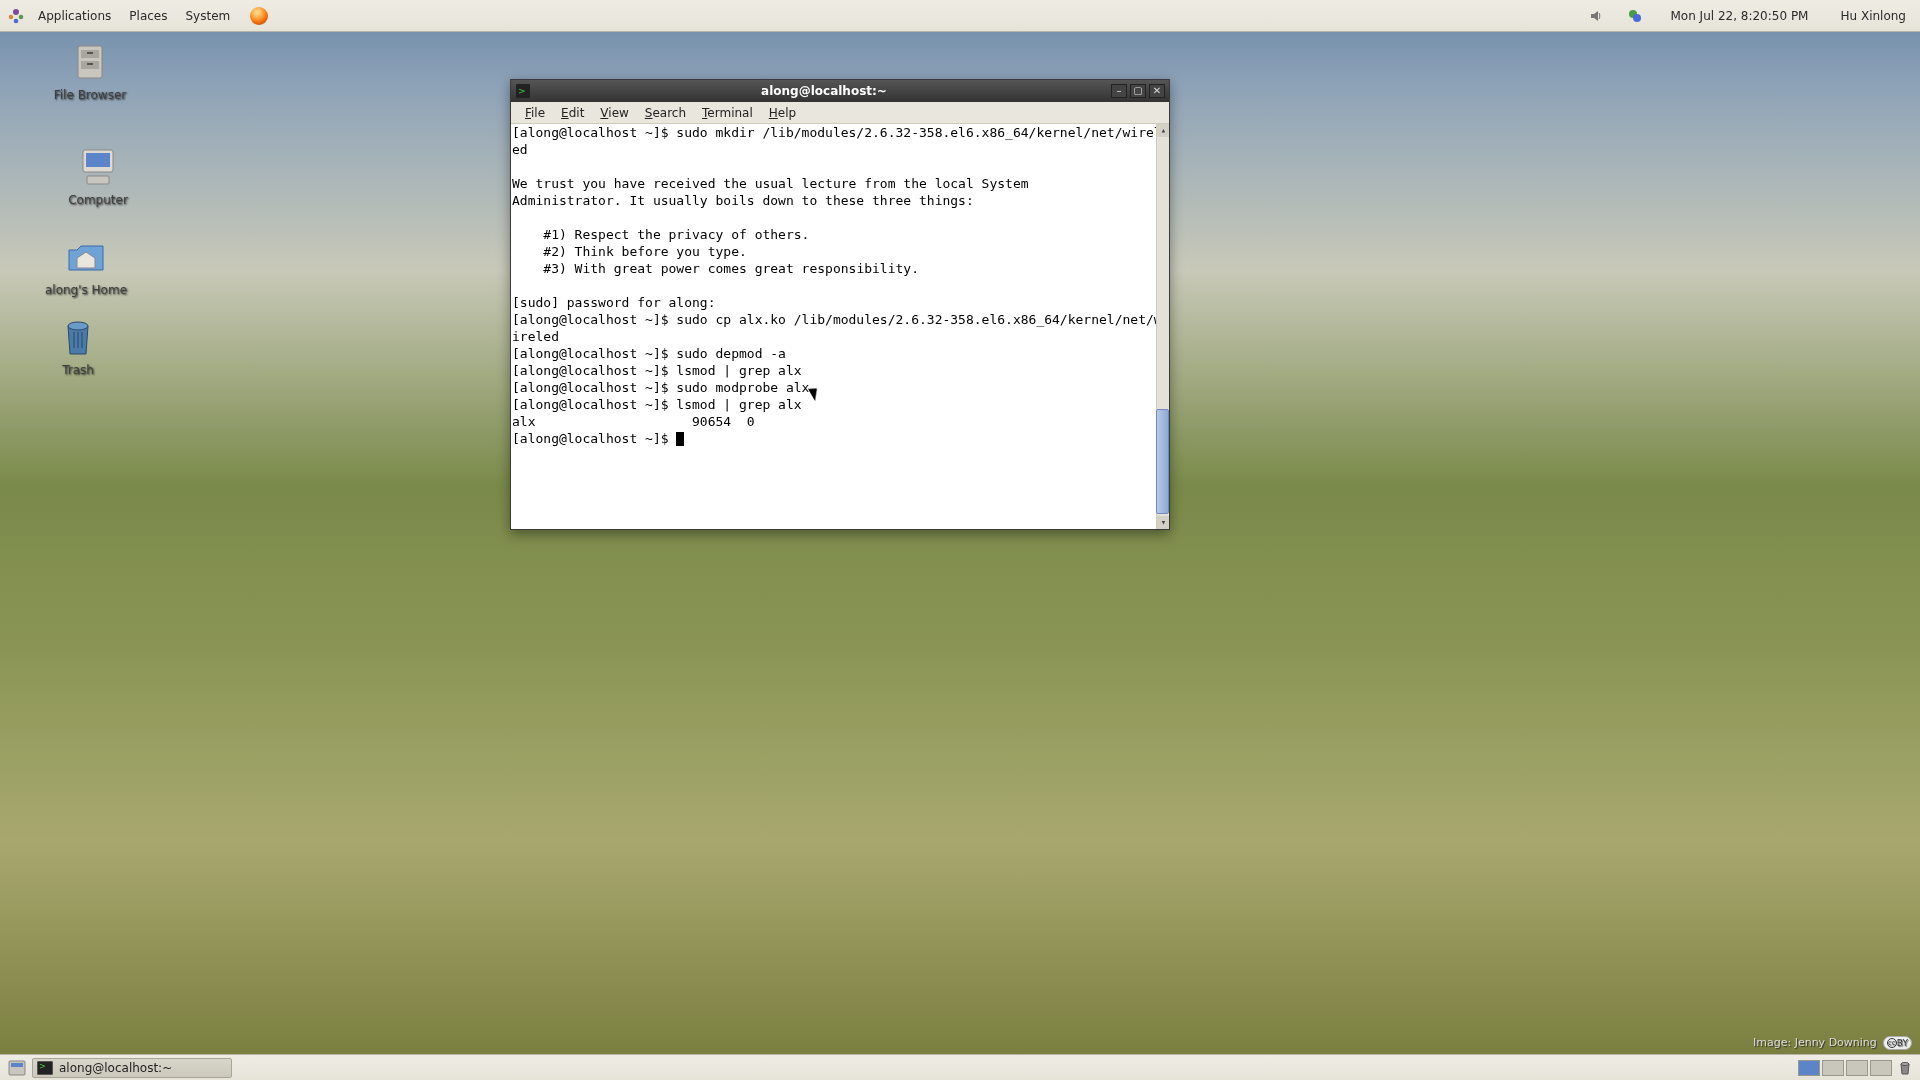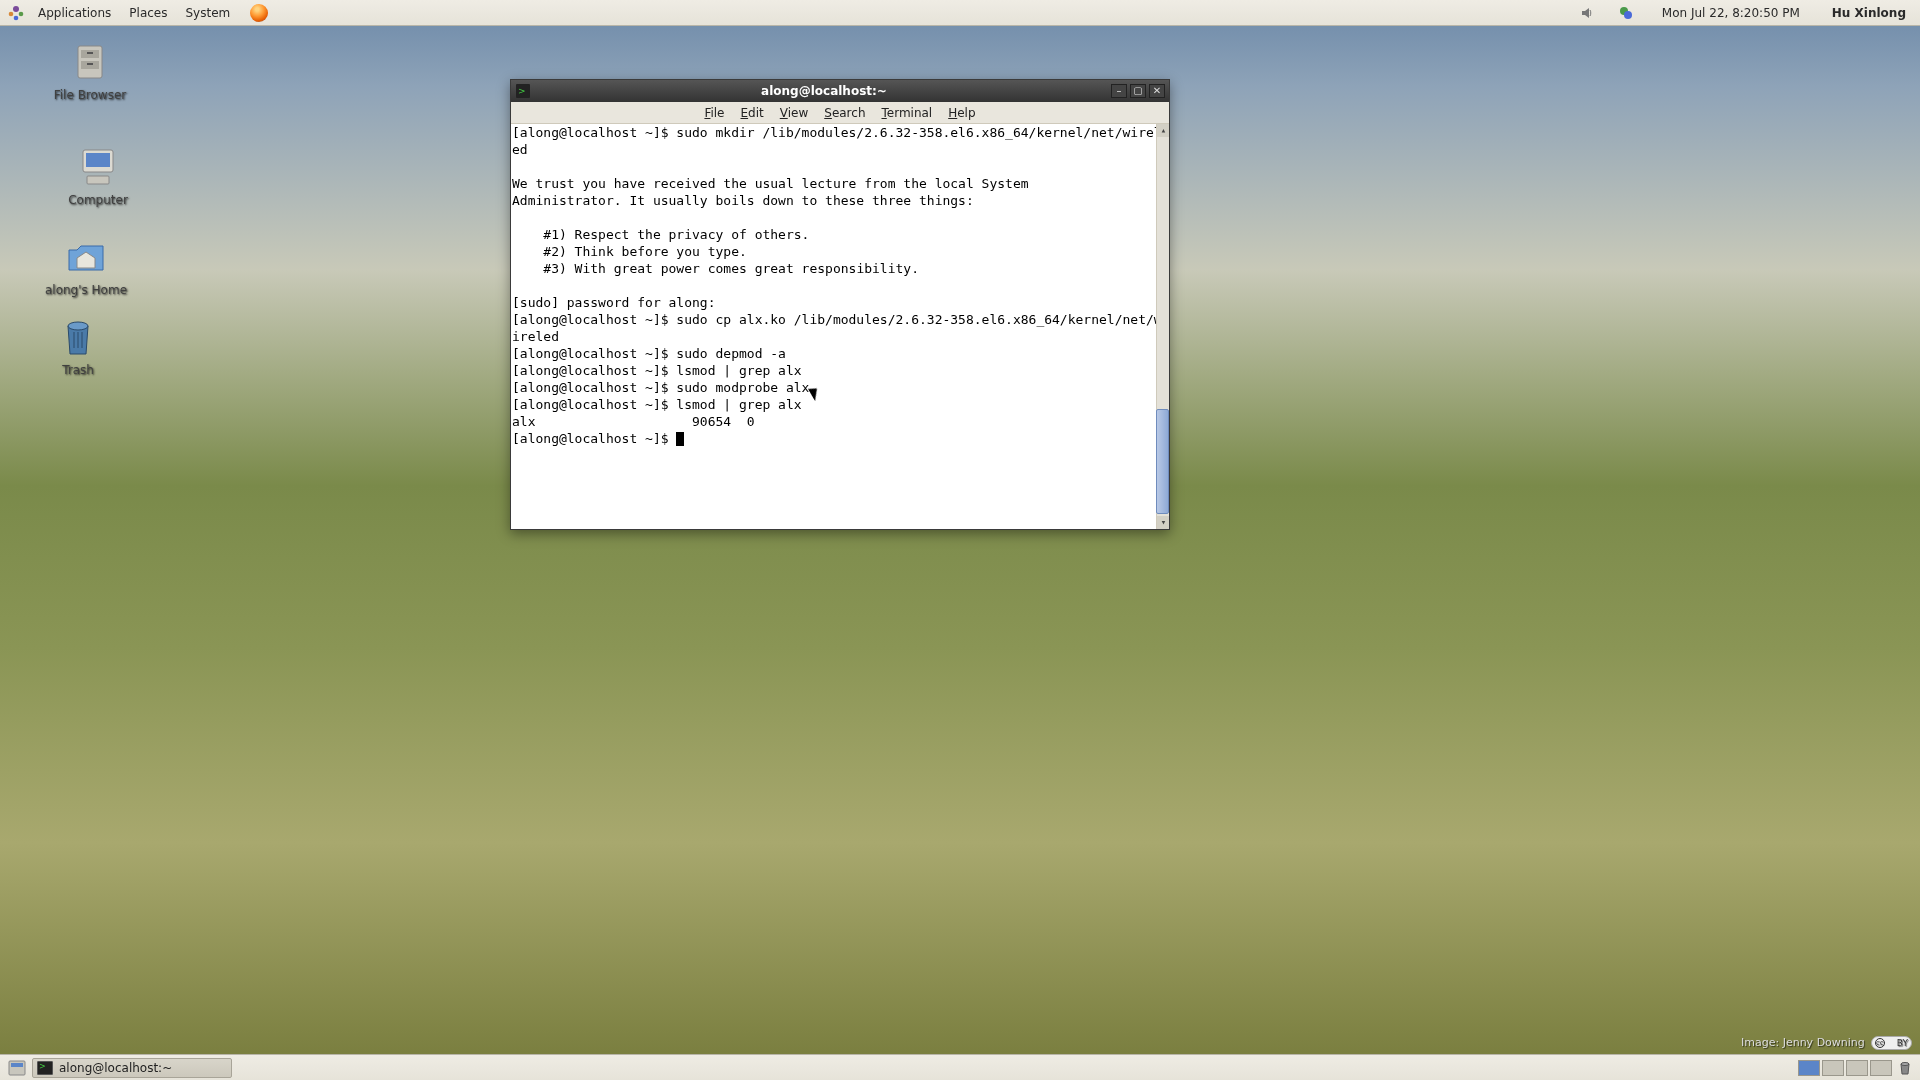--- a/index.html
+++ b/index.html
@@ -17,34 +17,34 @@
     #8a9555 60%,
     #a8a86e 78%,
     #757a3a 100%);
   position: relative;
 }
 
 .top-panel {
   position: absolute;
   top: 0; left: 0;
   width: 100%;
-  height: 26px;
+  height: 32px;
   background: linear-gradient(to bottom, #efece4 0%, #e6e3d9 100%);
   border-bottom: 1px solid #b8b5a8;
   display: flex;
   align-items: center;
   padding: 0 6px;
   color: #2a2a2a;
 }
 .panel-left, .panel-right { display: flex; align-items: center; gap: 2px; }
 .panel-right { margin-left: auto; gap: 16px; }
 .menu-item { padding: 3px 8px; cursor: pointer; }
 .panel-icon { width: 20px; height: 20px; display: inline-flex; align-items: center; justify-content: center; margin-right: 2px; }
 .clock { margin: 0 8px; font-weight: 400; }
-.username { font-weight: bold; margin: 0 8px; }
+.username { font-weight: normal; margin: 0 8px; }
 
 .firefox {
   width: 18px; height: 18px; border-radius: 50%;
   background: radial-gradient(circle at 40% 30%, #ffd480 10%, #ff9a33 40%, #e65c00 70%, #4a6ea8 100%);
   margin-left: 10px;
 }
 
 .desktop-icon {
   position: absolute;
   width: 100px;
@@ -77,21 +77,20 @@
 .winbtns { display:flex; gap:3px; }
 .winbtn { width:16px; height:14px; background:#444; border:1px solid #222; color:#ddd; font-size:10px; line-height:11px; text-align:center; cursor:pointer;}
 .menubar {
   height: 22px;
   background: #e9e6dd;
   border-bottom:1px solid #cfcabb;
   display:flex;
   align-items:center;
   padding:0 6px;
   color:#222;
-  justify-content:center;
 }
 .menubar .mitem { padding:2px 8px; cursor:pointer; }
 .menubar .mitem u { text-decoration: underline; }
 .terminal-body {
   background:#fff;
   color:#000;
   font-family:"DejaVu Sans Mono","Courier New",monospace;
   font-size:13px;
   line-height:17px;
   padding:0 2px 0 1px;
@@ -173,21 +172,21 @@
 }
 .cc-badge {
   display:inline-flex;
   align-items:center;
   background:#efefef;
   color:#333;
   border:1px solid #aaa;
   border-radius:7px;
   font-size:9px;
   padding:1px 3px;
-  gap:12px;
+  gap:0;
 }
 .cc-circle { width:10px;height:10px;border:1px solid #333;border-radius:50%;font-size:7px;line-height:8px;text-align:center; }
 .show-desktop { width:22px;height:18px;display:flex;align-items:center;justify-content:center;margin-right:4px;cursor:pointer;}
 .tray-right { margin-left:auto; display:flex; align-items:center; gap:4px;}
 .pager { display:flex; gap:2px; }
 .pager-cell { width:22px; height:16px; background:#c9c6bb; border:1px solid #9a978c;}
 .pager-cell.active { background:#5b85c8;}
 .trash-mini { width:18px;height:18px;display:flex;align-items:center;justify-content:center;}
 .cursor-arrow {
   position:absolute;

